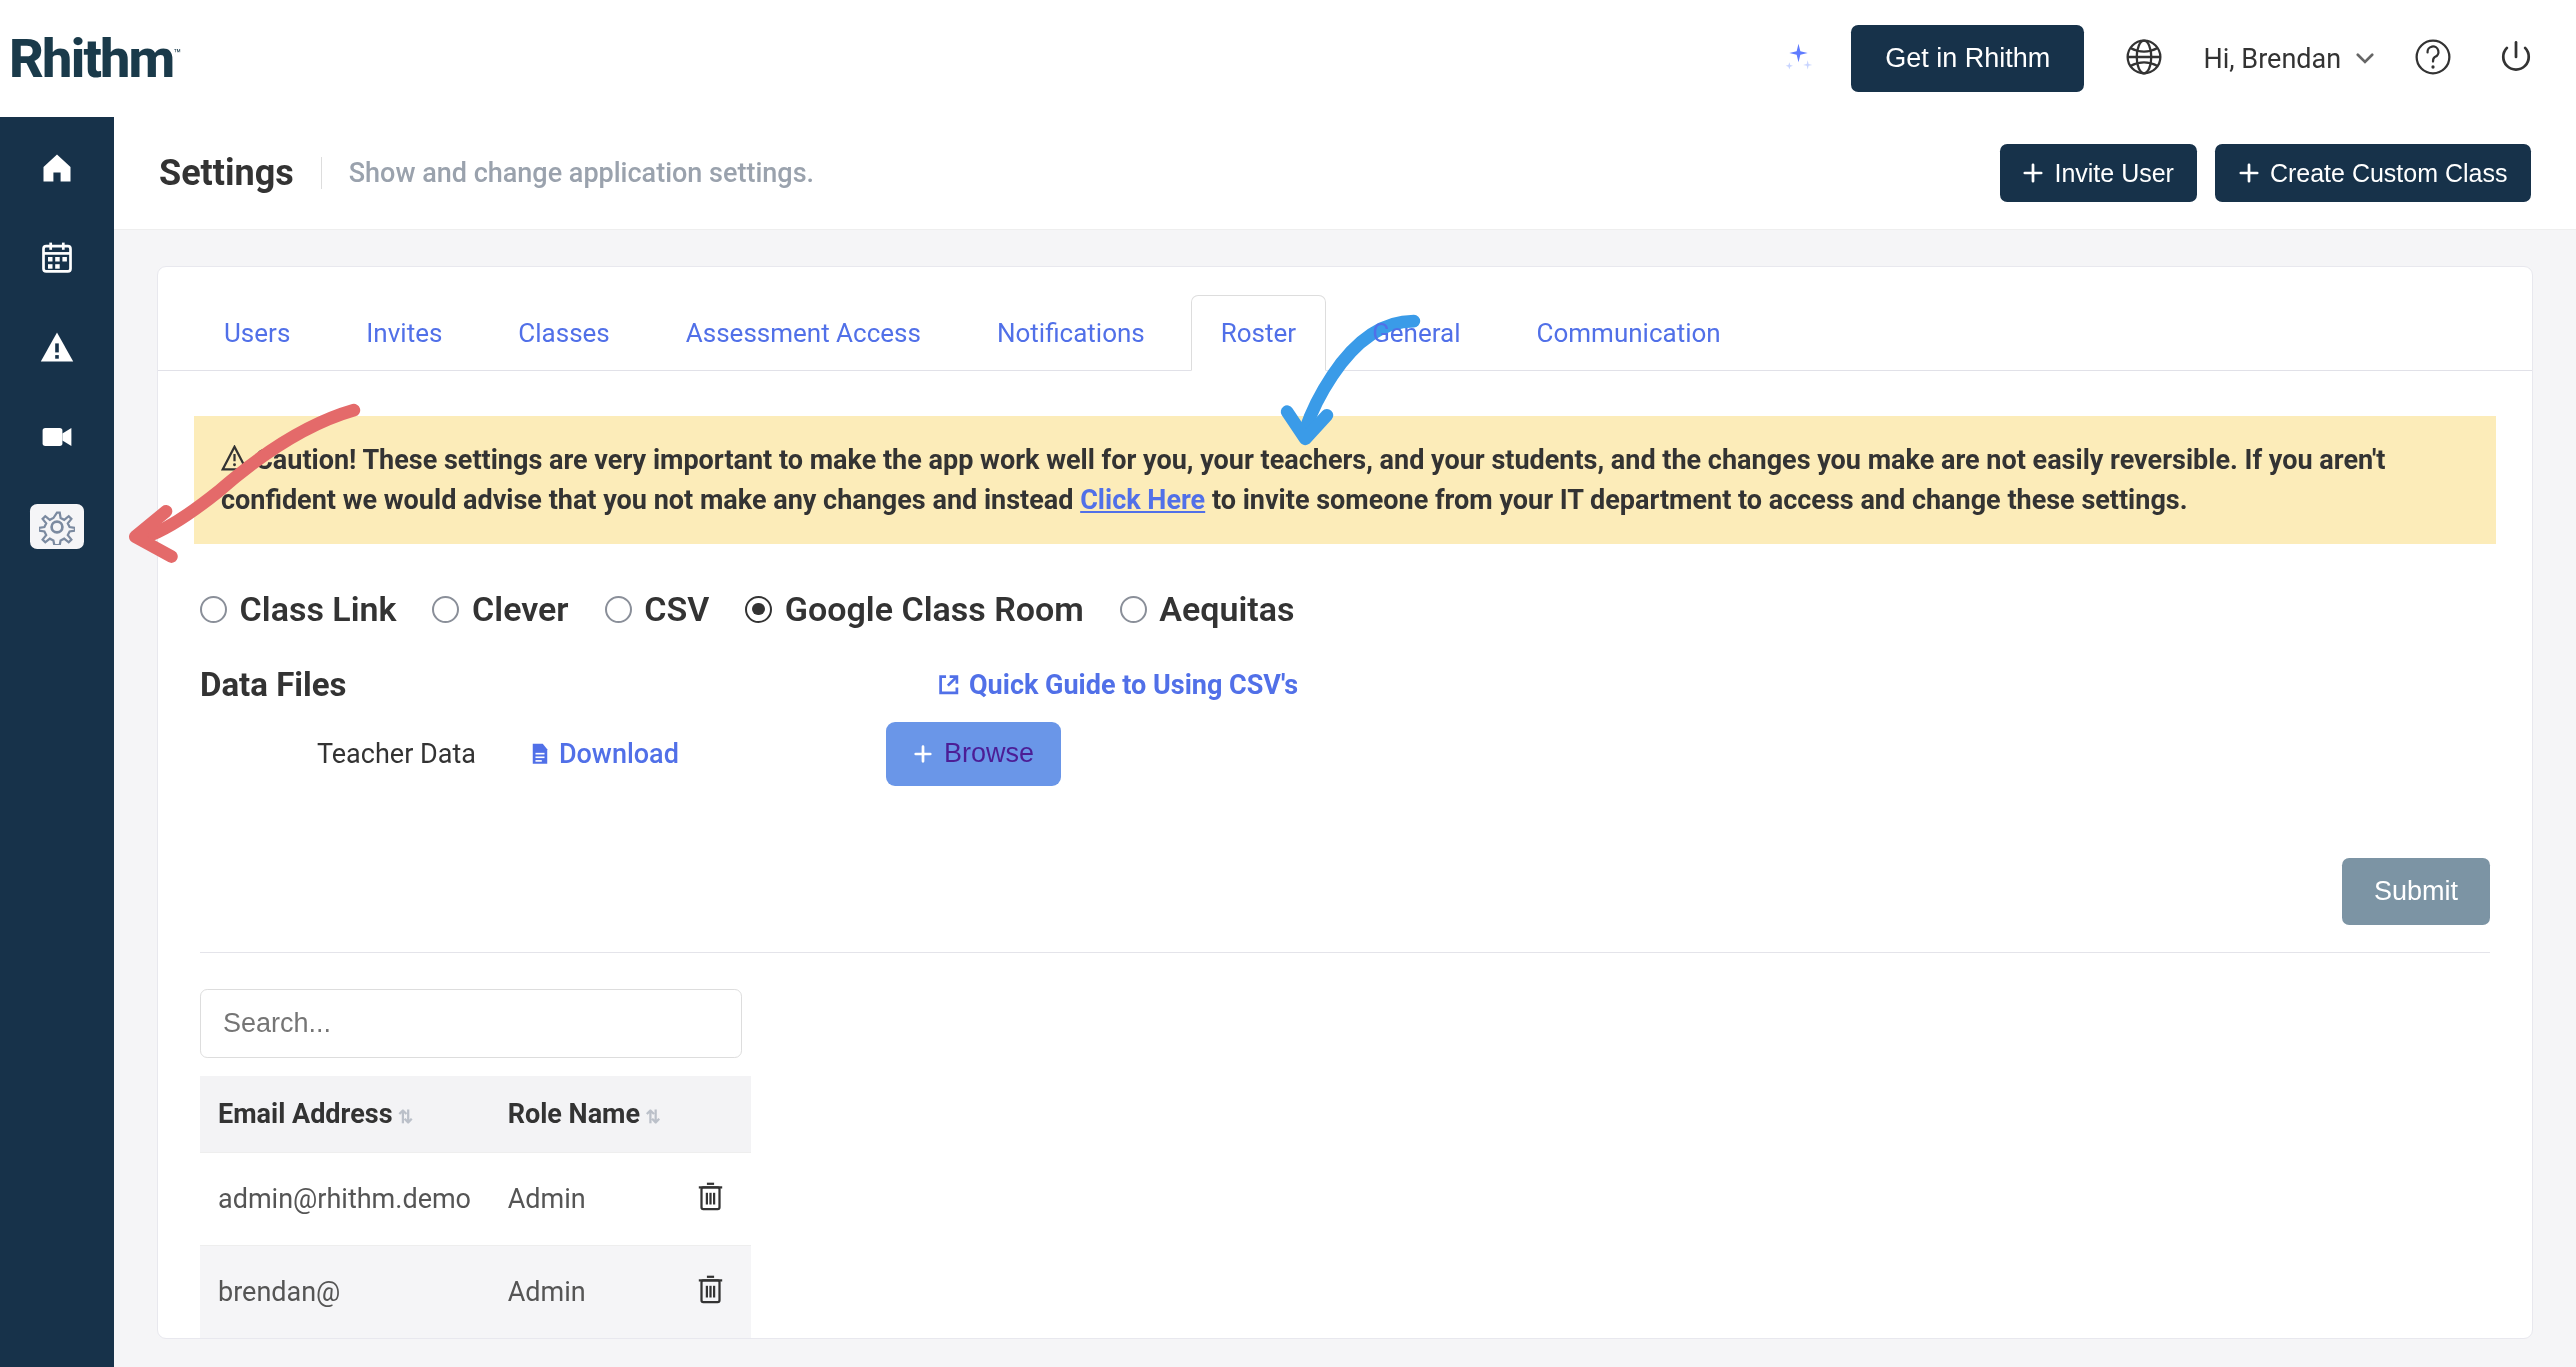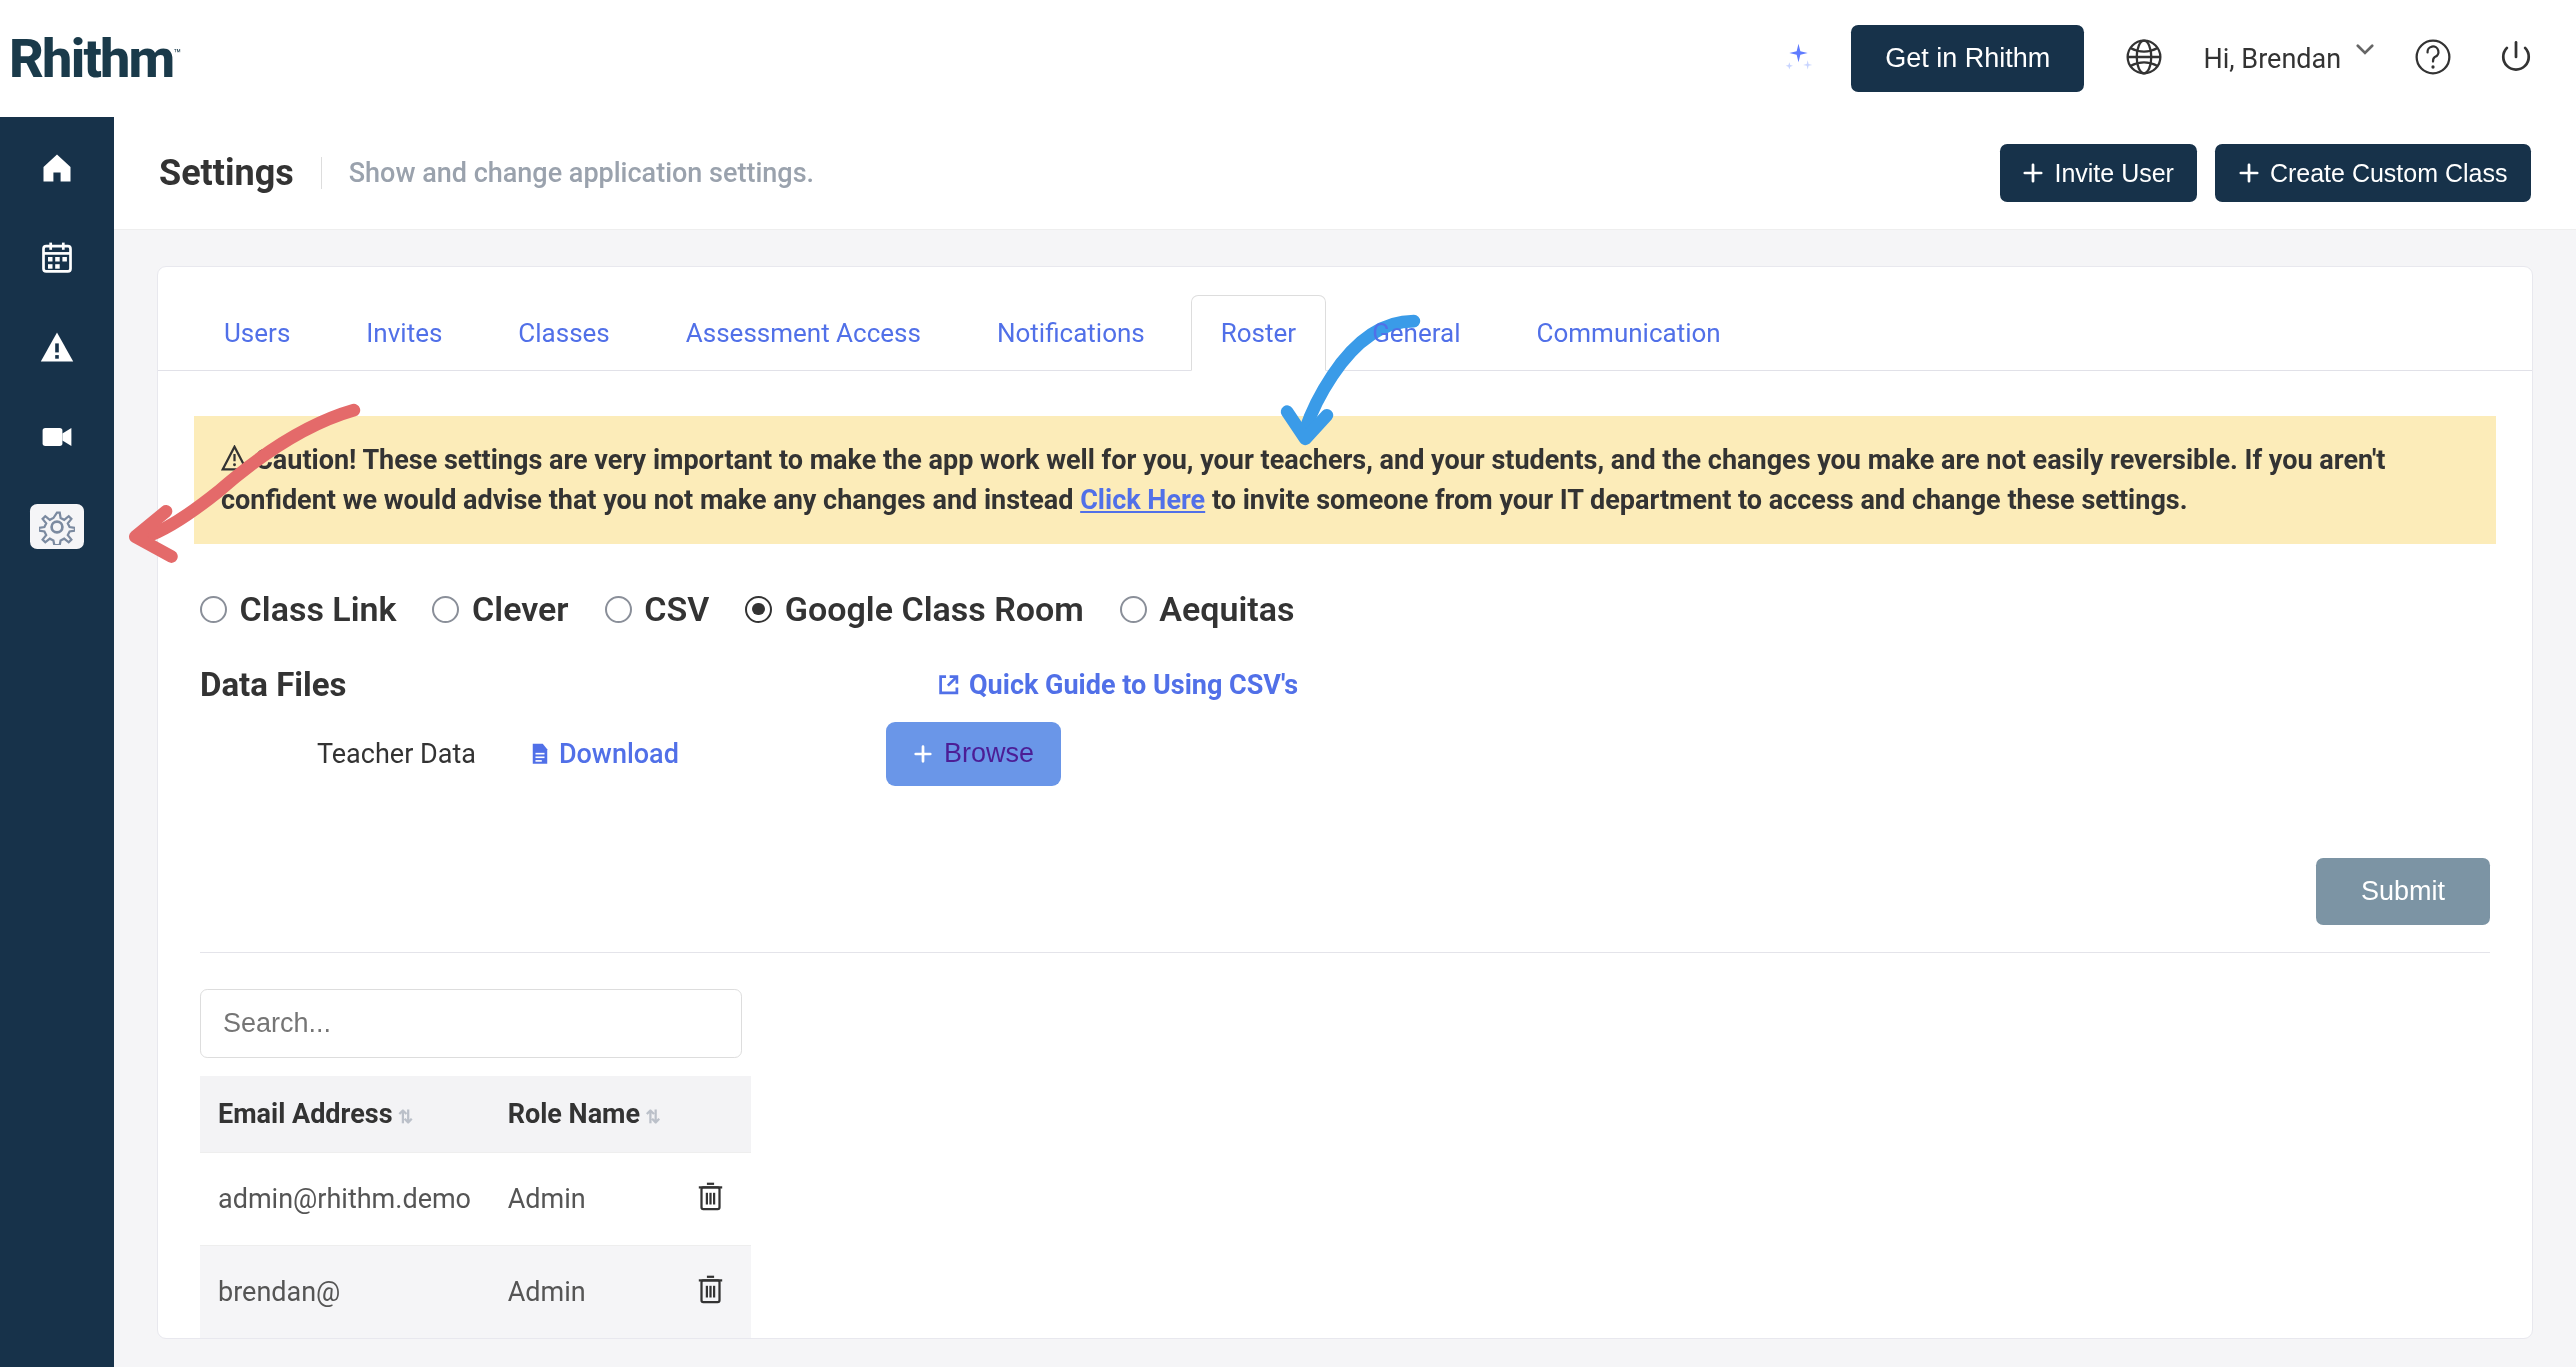--- a/index.html
+++ b/index.html
@@ -28,21 +28,21 @@
     color: #fff;
     border: none;
     padding: 18px 34px;
     border-radius: 7.2px;
     font-size: 27px;
     font-weight: 500;
     cursor: pointer;
   }
   .icon-btn { background:none; border:none; cursor:pointer; padding:3.6px; }
   .icon-circle { width:40px; height:40px; color:#333; }
-  .greet { font-size: 27px; color:#333; display:flex; align-items:flex-start; gap:14.5px; }
+  .greet { font-size: 27px; color:#333; display:flex; align-items:center; gap:14.5px; }
   
   .body { display:flex; height: calc(1367px - 117px); }
   .sidenav {
     width: 114px;
     background: #17324a;
     color: #fff;
     display:flex; flex-direction:column; align-items:center;
     padding-top: 27px;
     gap: 45px;
   }
@@ -116,21 +116,21 @@
   .df-title { font-size:33px; font-weight:700; color:#333; }
   .link-blue { color:#5170e8; font-weight:700; font-size:27px; text-decoration:none; display:inline-flex; align-items:center; gap:9px; }
   .df-row2 { display:flex; align-items:center; padding: 0 42px 36px 42px; gap:54px; }
   .td-label { font-size:27px; color:#333; margin-left:117px; }
   .btn-blue {
     background:#6a96e8; color:#4c1d95; border:none; padding:16.3px 27px; border-radius:9px;
     font-size:27px; display:flex; align-items:center; gap:11px; cursor:pointer;
   }
   .submit-row { display:flex; justify-content:flex-end; padding: 36px 42px 27px; }
   .btn-gray {
-    background:#7c94a4; color:#fff; border:none; padding:18px 45px; border-radius:7.2px; font-size:27px; cursor:pointer;margin-left:8px;
+    background:#7c94a4; color:#fff; border:none; padding:18px 32px; border-radius:7.2px; font-size:27px; cursor:pointer;margin-left:8px;
   }
   hr.sep { border:none; border-top:0.9px solid #e4e4ea; margin: 0 42px; }
   
   .search-wrap { padding: 36px 42px 18px; }
   .search-input {
     width:542px; padding:18px 22px; font-size:27px; border:0.9px solid #ddd; border-radius:7.2px;
   }
   .tbl-wrap { padding: 0 42px 0; }
   .tbl { width:551px; border-collapse:collapse; position:relative; }
   .tbl thead th {

